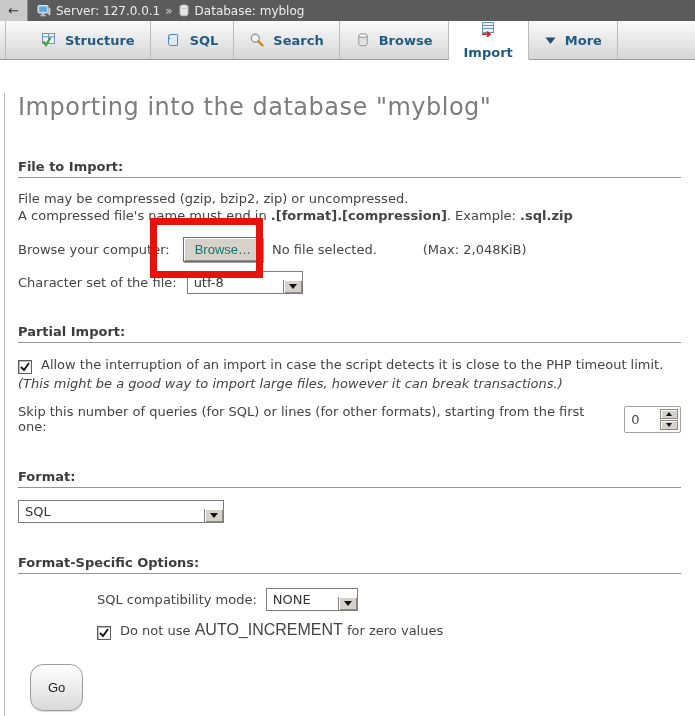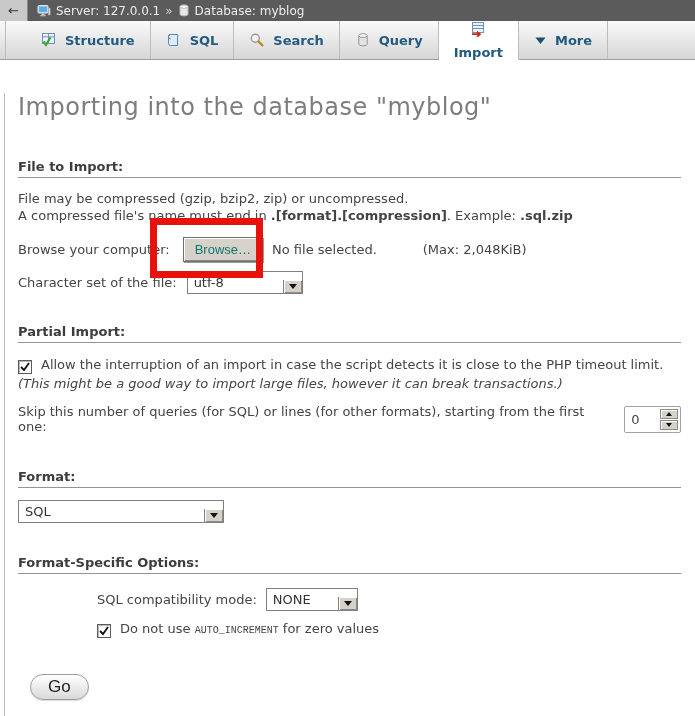--- a/index.html
+++ b/index.html
@@ -52,21 +52,21 @@
     border-bottom: 1px solid #949494; line-height: 15px;
   }
   .mt38 { margin-top: 38px; } .mt30 { margin-top: 30px; }
   .mt36 { margin-top: 36px; } .mt32 { margin-top: 32px; }
   .para { margin-top: 12px; line-height: 17px; }
   .row { display: flex; align-items: center; }
   .browse-row { margin-top: 12px; height: 26px; position: relative; }
   .charset-row { margin-top: 8px; height: 24px; }
   .b { font-weight: bold; }
   .i { font-style: italic; }
-  .mono { font-family: Liberation Mono, monospace; font-size: 10px; }
+  .mono { font-family: Liberation Sans, sans-serif; font-size: 16px; }
   
   .w95btn {
     background: #d6d2ca; border: 1px solid #6f6f6f; padding: 4px 11px;
     font-size: 13px; color: #0f766e; cursor: pointer;
     box-shadow: inset 1px 1px 0 #fff, inset -1px -1px 0 #8a8a8a, 1px 1px 0 #9a9a9a;
     margin-left: 13px;
   }
   .w95select {
     display: inline-flex; align-items: flex-end; height: 23px; background: #fff;
     border: 1px solid #7f7f7f; cursor: pointer;
@@ -95,22 +95,22 @@
     display: flex; align-items: center; justify-content: center; cursor: pointer;
     box-shadow: inset 1px 1px 0 #fff;
   }
   .tri-up { width:0; height:0; border:3px solid transparent; border-bottom:4px solid #111; margin-top:-3px; }
   .tri-dn { width:0; height:0; border:3px solid transparent; border-top:4px solid #111; margin-bottom:-3px; }
   .redbox {
     position: absolute; left: 132px; top: -18px; width: 113px; height: 60px;
     border: 7px solid #e8120c; pointer-events: none; z-index: 5;
   }
   .go-btn {
-    margin-top: 36px; margin-left: 12px; display: inline-block; padding: 2px 17px;
-    border: 1px solid #9d9d9d; border-radius: 13px; color: #222; font-size: 17px;
+    margin-top: 24px; margin-left: 12px; display: inline-block; padding: 15px 17px;
+    border: 1px solid #9d9d9d; border-radius: 13px; color: #222; font-size: 13px;
     background: linear-gradient(#ffffff, #d9d9d9); cursor: pointer;
     box-shadow: 0 1px 1px rgba(0,0,0,.15);
   }
   .indent { margin-left: 79px; }
 </style>
 </head>
 <body>
 
 <div class="topbar">
   <div class="backbox">
@@ -166,21 +166,21 @@
     </span>
     <span>Search</span>
   </div>
   <div class="tab">
     <span>
       <svg width="16" height="16" viewBox="0 0 16 16">
           <path d="M3.8 3.6 v8.4 a4.2 1.9 0 0 0 8.4 0 V3.6" fill="#e3e3e3" stroke="#979797"></path>
           <ellipse cx="8" cy="3.6" rx="4.2" ry="1.9" fill="#f5f5f5" stroke="#979797"></ellipse>
         </svg>
     </span>
-    <span>Query</span>
+    <span>Browse</span>
   </div>
   <div class="tab active">
     <span>
       <svg width="16" height="16" viewBox="0 0 16 16">
           <rect x="2.5" y="1.5" width="11" height="10" fill="#eaf2fb" stroke="#6e93b4"></rect>
           <line x1="2.5" y1="4.5" x2="13.5" y2="4.5" stroke="#6e93b4"></line>
           <line x1="2.5" y1="7.5" x2="13.5" y2="7.5" stroke="#6e93b4"></line>
           <path d="M2 13.2 H9.5 M7 10.6 l3 2.6 -3 2.6" stroke="#cc2222" stroke-width="1.7" fill="none"></path>
         </svg>
     </span>

